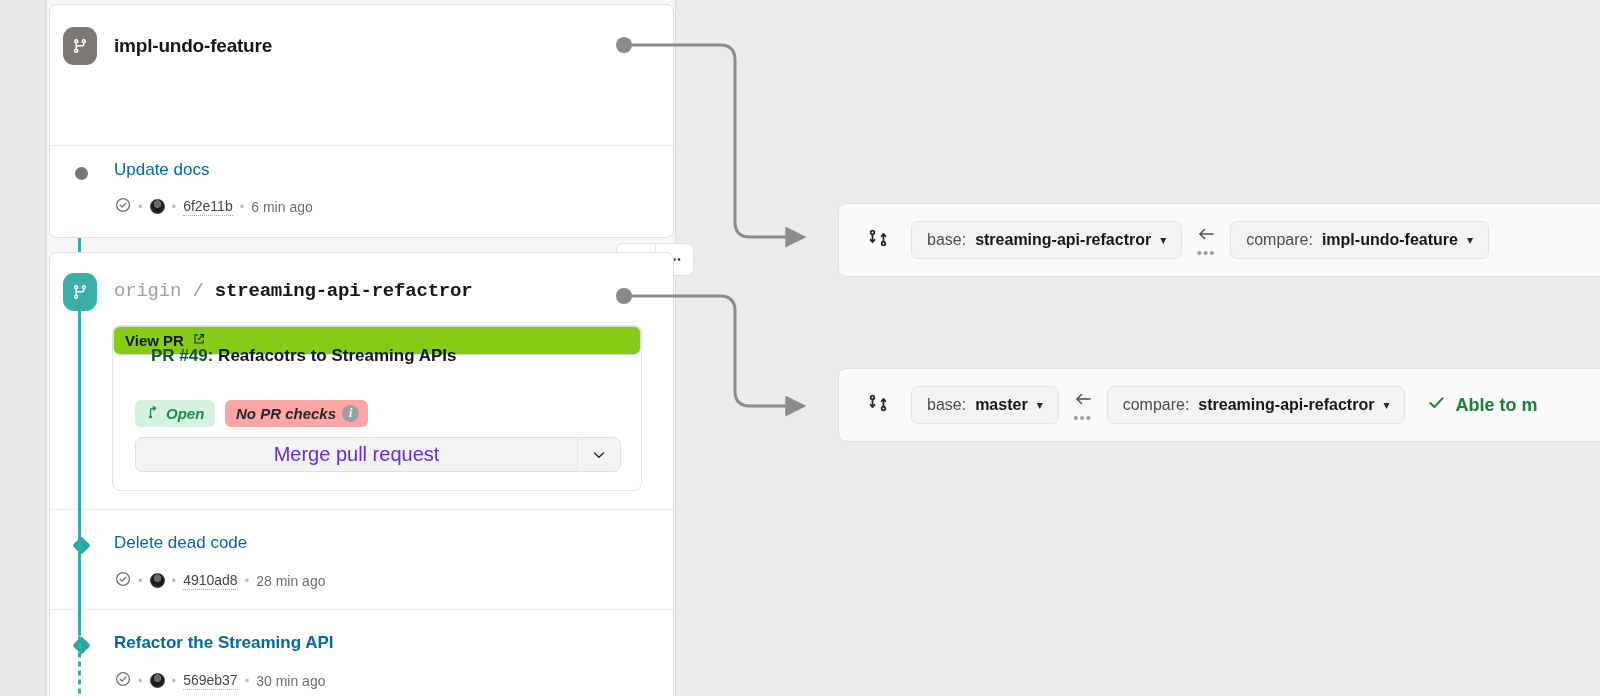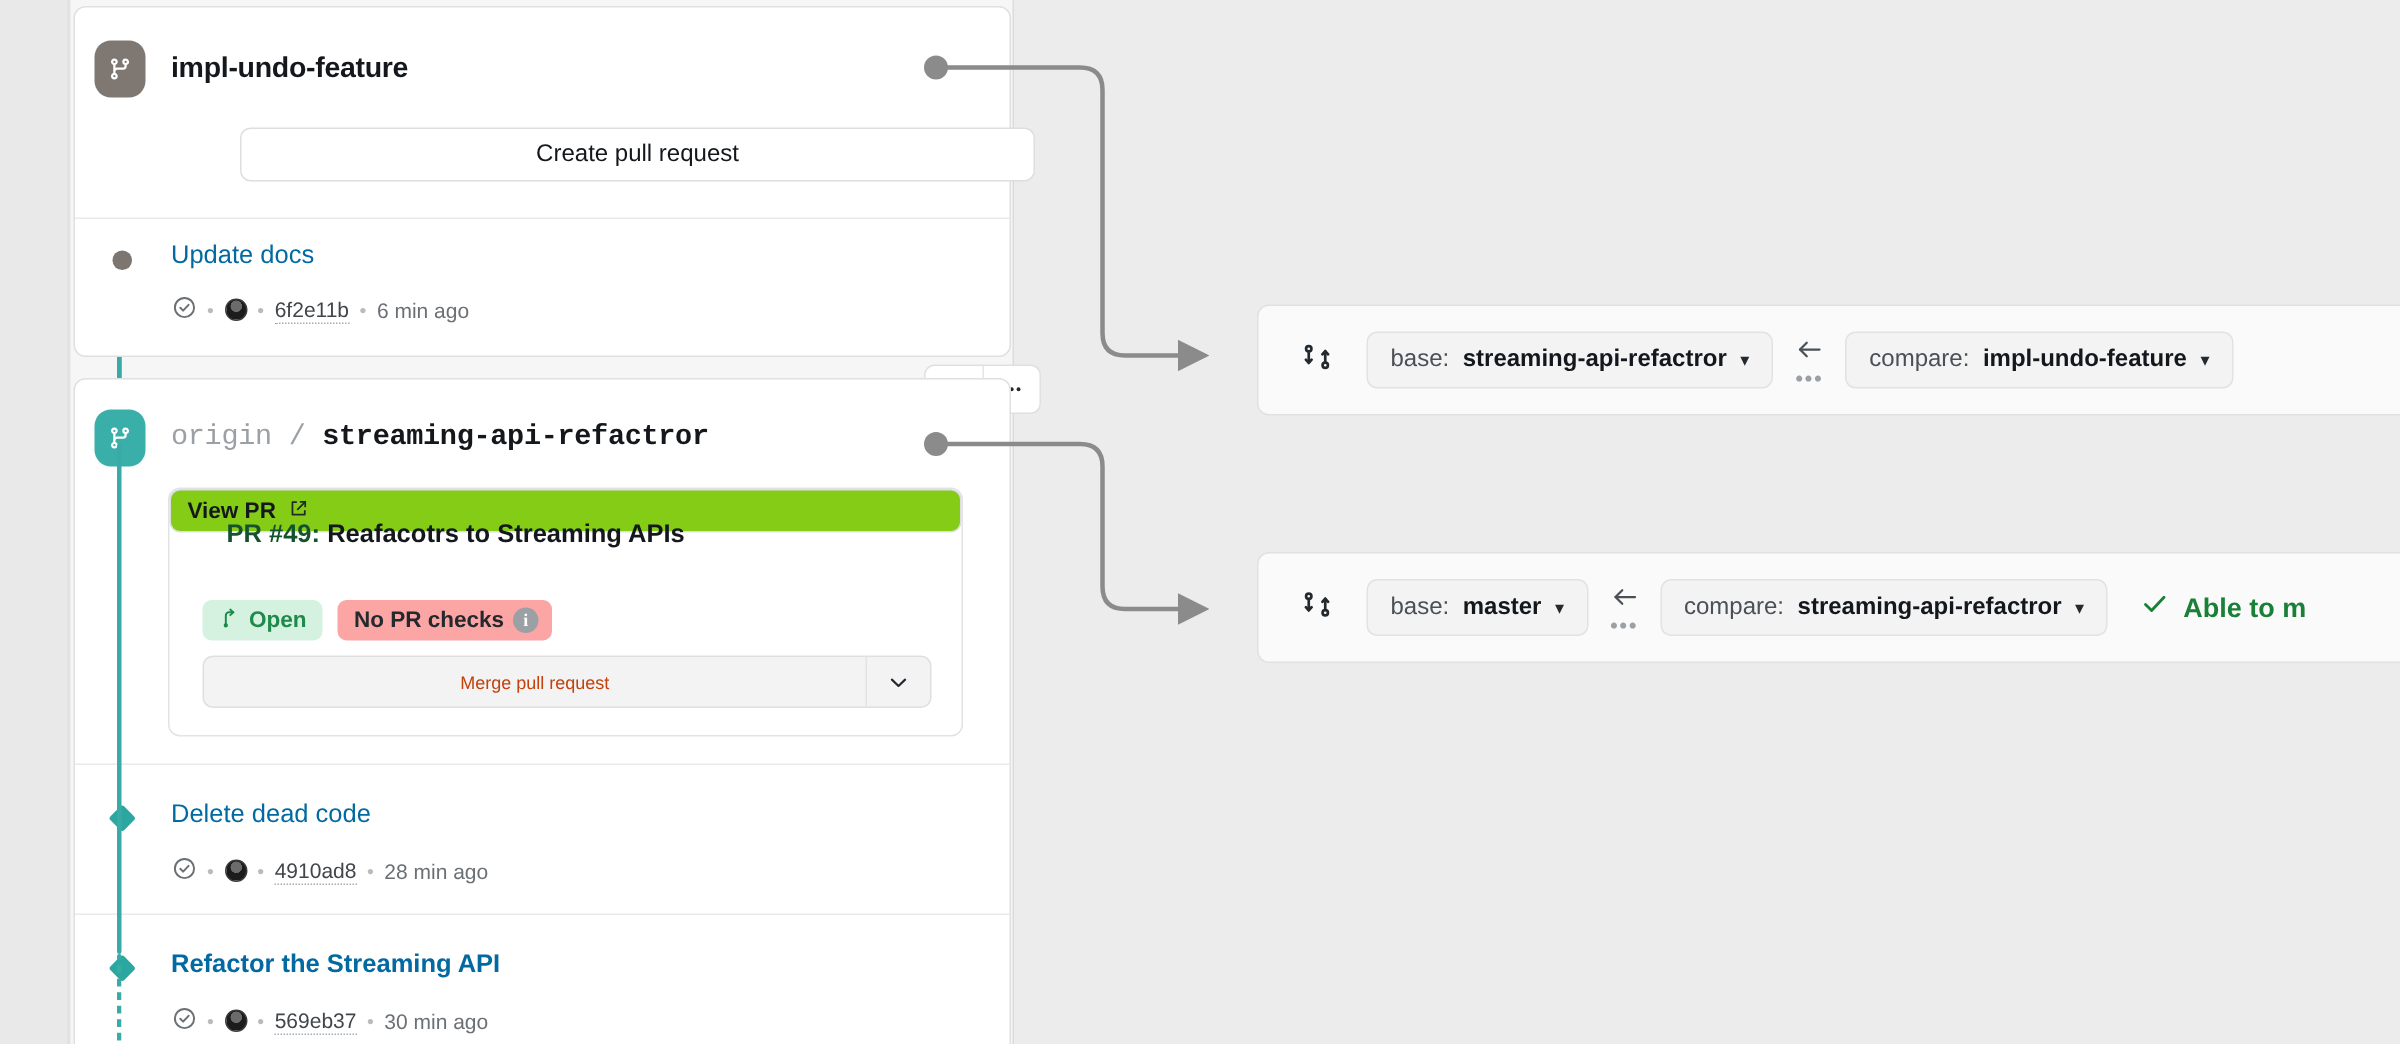--- a/index.html
+++ b/index.html
@@ -131,21 +131,21 @@
   }
   #pr-heading {
     position: absolute; left: 22px; top: 20px;
     font-size: 17px; font-weight: bold; color: #14181c; white-space: nowrap;
   }
   #pr-heading .pr-num { color: #14532d; font-weight: bold; margin-left: 16px; }
 
   .chip {
     position: absolute; display: flex; align-items: center; gap: 6px;
     height: 27px; padding: 0 11px; border-radius: 6px;
-    font-size: 15px; font-weight: bold; white-space: nowrap;
+    font-size: 15px; font-weight: bold; white-space: nowrap; font-style: italic;
   }
   #chip-open {
     left: 22px; top: 74px; background: #d5f2e0; color: #1f8a4c;
   }
   #chip-checks {
     left: 112px; top: 74px; background: #fca5a5; color: #24292e; padding-right: 9px;
   }
   #btn-viewpr {
     left: 265px; top: 73px; height: 29px; padding: 0 11px;
     gap: 8px; border: 1px solid #dcdee0; border-radius: 7px;
@@ -159,21 +159,21 @@
     font-family: "Liberation Serif", serif;
   }
 
   #merge-btn {
     position: absolute; left: 22px; top: 111px; width: 486px; height: 35px;
     display: flex; border: 1px solid #dedfe1; border-radius: 7px;
     background: #f3f3f4; overflow: hidden;
   }
   #merge-btn-main {
     flex: 1; display: flex; align-items: center; justify-content: center;
-    font-size: 12px; color: #c2410c; cursor: pointer;
+    font-size: 20px; color: #6d28d9; cursor: pointer;
   }
   #merge-btn-caret {
     width: 43px; display: flex; align-items: center; justify-content: center;
     border-left: 1px solid #e2e3e5; cursor: pointer;
   }
 
   
   .compare-bar {
     position: absolute; height: 74px;
     background: #fafafa; border: 1px solid #e1e1e3; border-radius: 8px;
@@ -227,21 +227,20 @@
       <div class="card-row-divider" style="top:140px;"></div>
 
       <div class="branch-badge badge-gray" style="left:13px; top:22px;">
         <svg width="16" height="16" viewBox="0 0 16 16" fill="#ffffff" aria-hidden="true">
           <path d="M9.5 3.25a2.25 2.25 0 1 1 3 2.122V6A2.5 2.5 0 0 1 10 8.5H6a1 1 0 0 0-1 1v1.128a2.251 2.251 0 1 1-1.5 0V5.372a2.25 2.25 0 1 1 1.5 0v1.836A2.49 2.49 0 0 1 6 7h4a1 1 0 0 0 1-1v-.628A2.25 2.25 0 0 1 9.5 3.25Zm-6 0a.75.75 0 1 0 1.5 0 .75.75 0 0 0-1.5 0Zm8.25-.75a.75.75 0 1 0 0 1.5.75.75 0 0 0 0-1.5ZM4.25 12a.75.75 0 1 0 0 1.5.75.75 0 0 0 0-1.5Z"></path>
         </svg>
       </div>
 
       <div class="branch-title" style="left:64px; top:30px;">impl-undo-feature</div>
 
-      <div class="btn" id="create-pr-btn">Create pull request</div>
 
       <div class="node-dot" style="left:25px; top:162px;"></div>
       <div class="commit-title" style="left:64px; top:155px;">Update docs</div>
       <div class="commit-meta" style="left:65px; top:192px;">
         <span>
           <svg width="16" height="16" viewBox="0 0 16 16" fill="none" stroke="#6b7075" stroke-width="1.3">
             <circle cx="8" cy="8" r="6.4"></circle>
               <path d="M5.2 8.2l1.9 1.9 3.6-3.9" stroke-linecap="round" stroke-linejoin="round"></path>
           </svg>
         </span>

